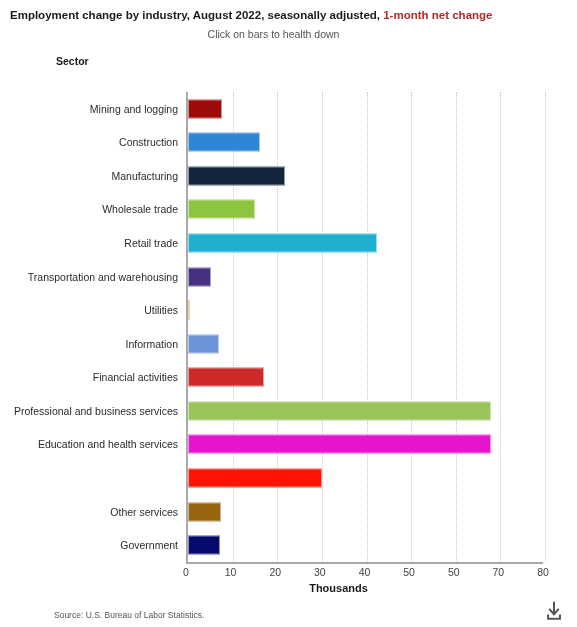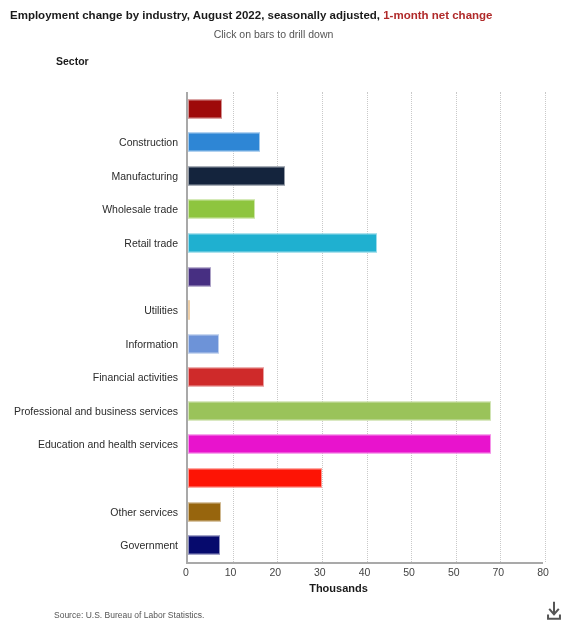--- a/index.html
+++ b/index.html
@@ -164,39 +164,45 @@
     width: 22px;
     height: 22px;
     cursor: pointer;
   }
 </style>
 </head>
 <body>
 
 <div id="header">
   <div id="chart-title"><span>Employment change by industry, August 2022, seasonally adjusted, </span><span class="accent" style="color: rgb(176, 42, 42);">1-month net change</span></div>
-  <div id="chart-subtitle">Click on bars to drill down</div>
+  <div id="chart-subtitle">Click on bars to health down</div>
 </div>
 
 <div id="y-axis-title">Sector</div>
 <div id="x-axis-title">Thousands</div>
 
 <div id="plot-wrap">
   <div id="labels-col">
+      <div class="row" style="top: 0px; height: 33.5714px;">
+        <div class="row-label">Mining and logging</div>
+      </div>
       <div class="row" style="top: 33.5714px; height: 33.5714px;">
         <div class="row-label">Construction</div>
       </div>
       <div class="row" style="top: 100.714px; height: 33.5714px;">
         <div class="row-label">Wholesale trade</div>
       </div>
       <div class="row" style="top: 67.1429px; height: 33.5714px;">
         <div class="row-label">Manufacturing</div>
       </div>
       <div class="row" style="top: 134.286px; height: 33.5714px;">
         <div class="row-label">Retail trade</div>
+      </div>
+      <div class="row" style="top: 167.857px; height: 33.5714px;">
+        <div class="row-label">Transportation and warehousing</div>
       </div>
       <div class="row" style="top: 201.429px; height: 33.5714px;">
         <div class="row-label">Utilities</div>
       </div>
       <div class="row" style="top: 235px; height: 33.5714px;">
         <div class="row-label">Information</div>
       </div>
       <div class="row" style="top: 268.571px; height: 33.5714px;">
         <div class="row-label">Financial activities</div>
       </div>

